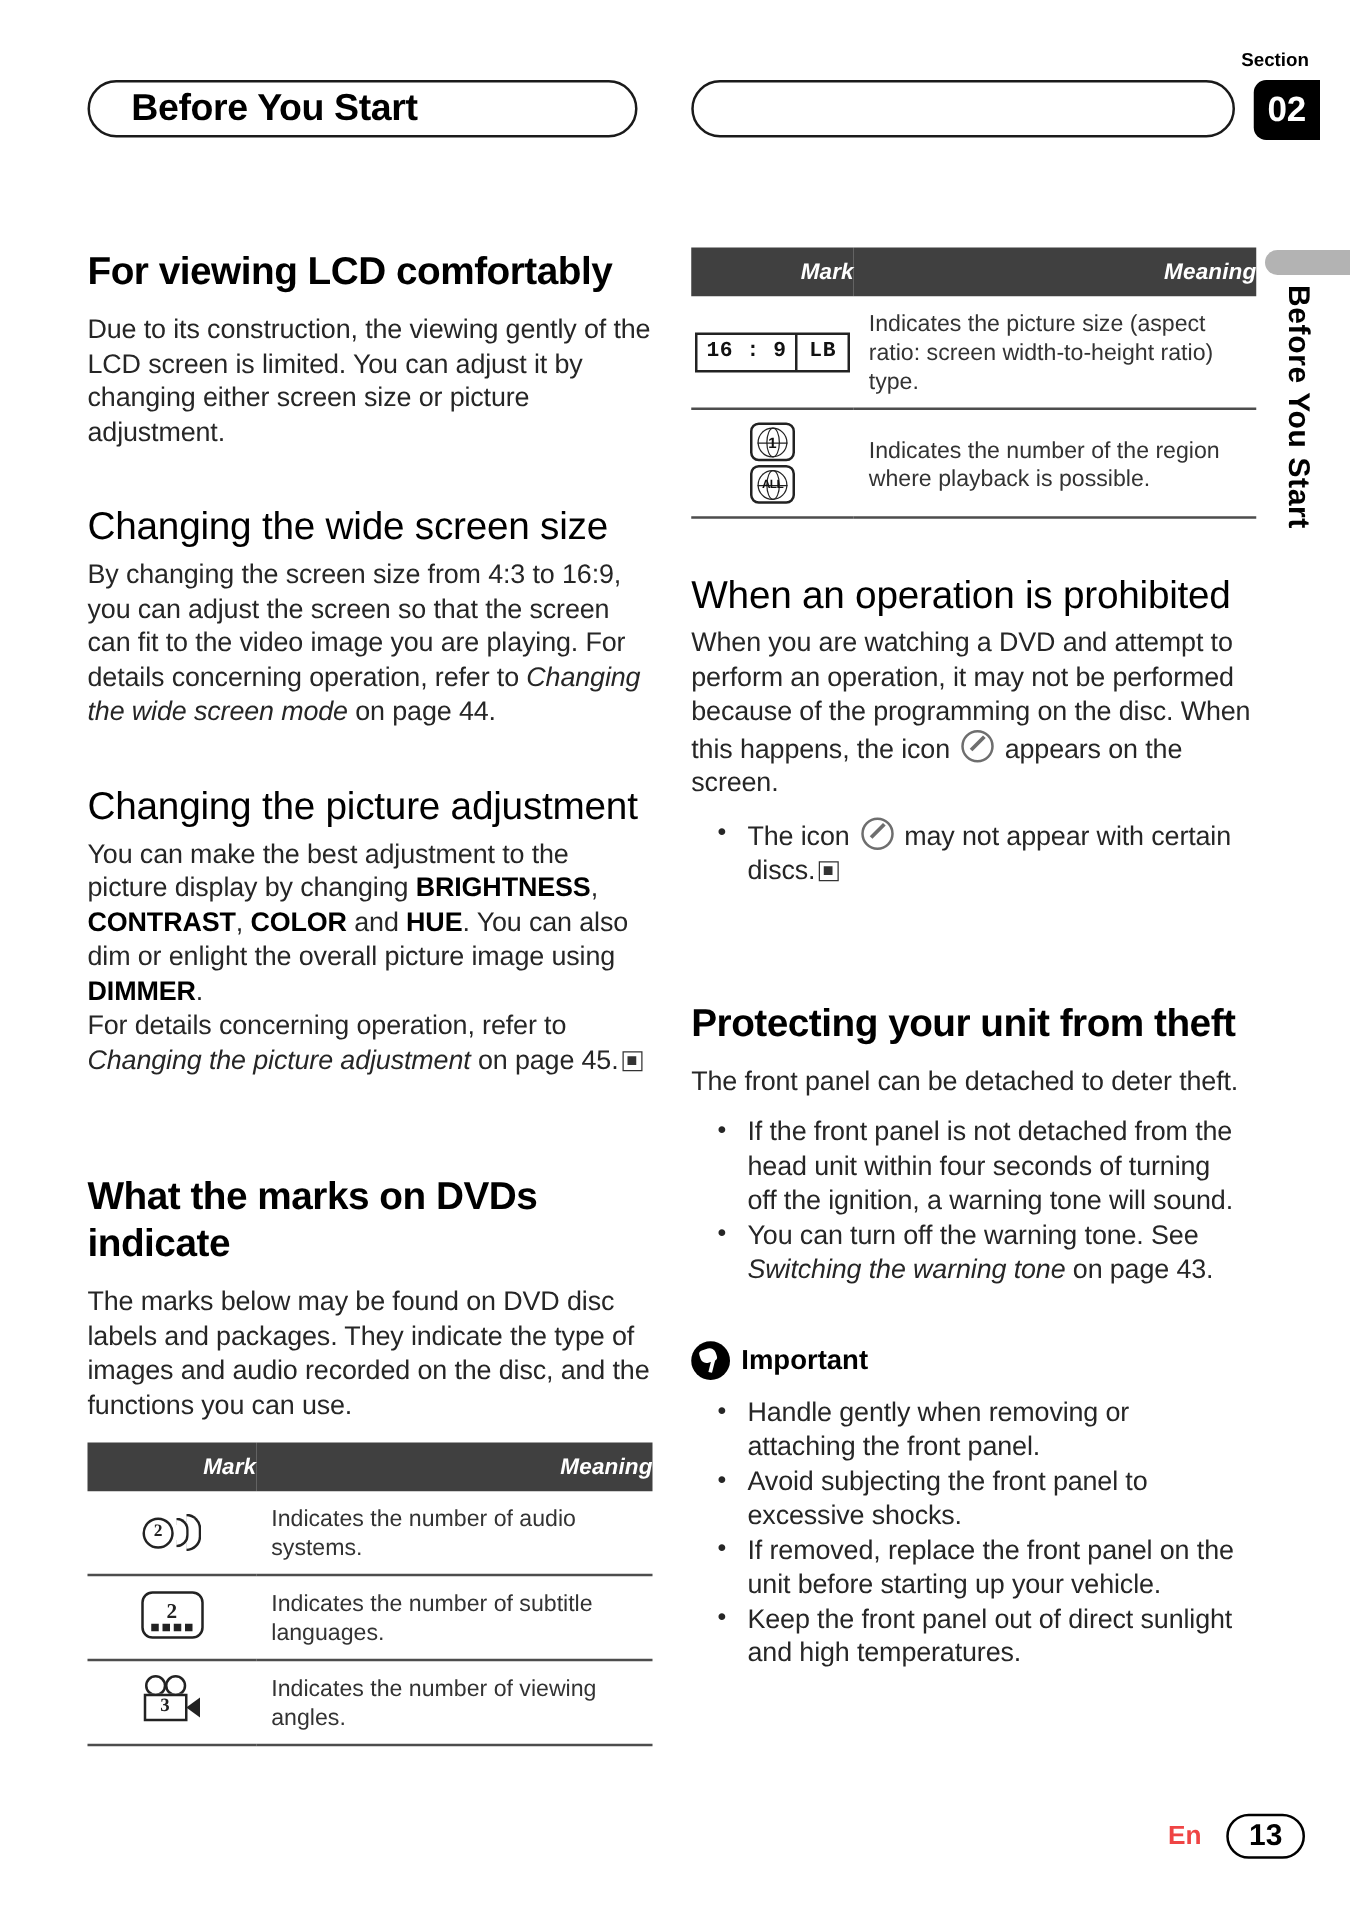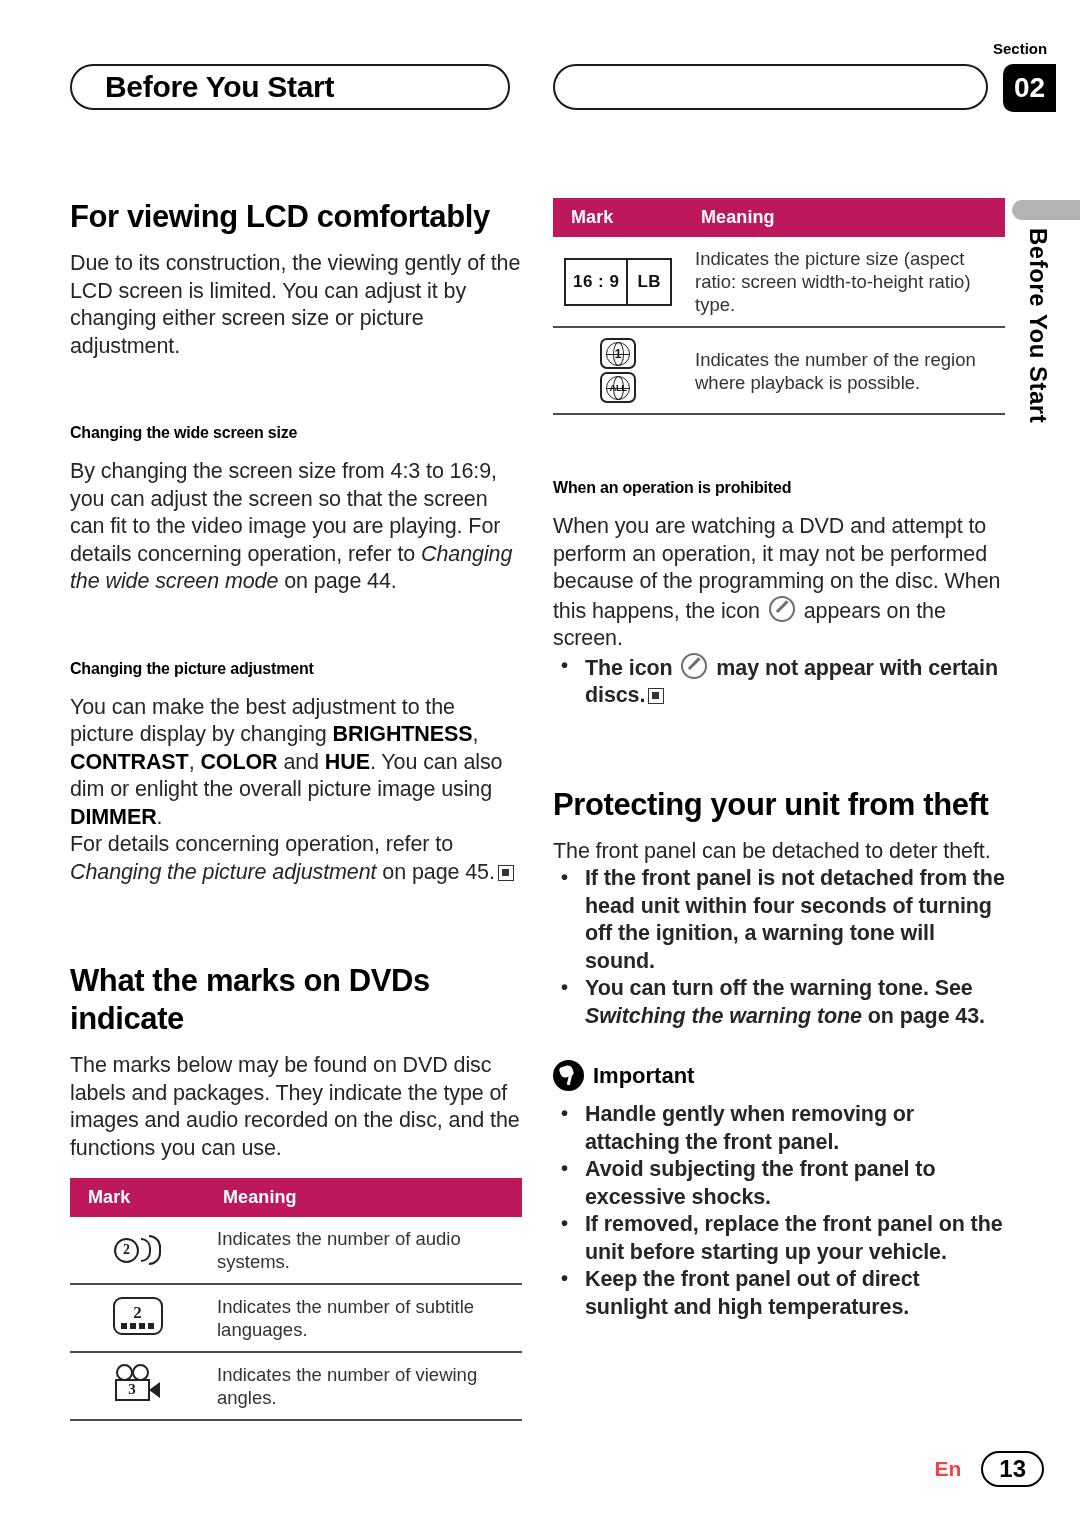--- a/index.html
+++ b/index.html
@@ -111,46 +111,45 @@
 
   h1.sec-title {
     font-size: 31px;
     font-weight: bold;
     line-height: 38px;
     margin: 0 0 14px 0;
     letter-spacing: -0.4px;
     color: #000;
   }
   h2.sub-title {
-    font-size: 16px;
-    font-weight: bold;
+    font-size: 31px;
+    font-weight: normal;
     line-height: 30px;
-    margin: 12px 0 10px 0;
+    margin: 0 0 10px 0;
     letter-spacing: -0.2px;
     color: #000;
   }
   p.body {
     font-size: 21.5px;
     line-height: 27.5px;
     margin: 0;
     color: #262626;
     letter-spacing: -0.1px;
   }
   .gap-lg { height: 46px; }
   .gap-md { height: 30px; }
   .gap-sm { height: 16px; }
   .italic { font-style: italic; }
   .bold { font-weight: bold; color: #000; }
 
   
   ul.bullets {
     list-style: none;
-    margin: 0;
+    margin: 13px;
     padding: 0;
-    font-weight: bold;
   }
   ul.bullets li {
     position: relative;
     padding-left: 32px;
     font-size: 21.5px;
     line-height: 27.5px;
     color: #262626;
     letter-spacing: -0.1px;
   }
   ul.bullets li::before {
@@ -204,27 +203,28 @@
     transform-origin: center;
   }
 
   
   table.marks {
     width: 100%;
     border-collapse: collapse;
     table-layout: fixed;
   }
   table.marks thead th {
-    background: #be185d;
+    background: #404040;
     color: #fff;
     font-size: 18px;
     font-weight: bold;
-    text-align: left;
+    text-align: right;
     padding: 9px 0 9px 18px;
     letter-spacing: 0.1px;
+    font-style: italic;
   }
   table.marks tbody td {
     border-bottom: 2.5px solid #4d4d4d;
     padding: 10px 0;
     vertical-align: middle;
     font-size: 18.5px;
     line-height: 23px;
     color: #333;
   }
   table.marks tbody td.mark-cell {
@@ -338,22 +338,23 @@
     border-top: 8px solid transparent;
     border-bottom: 8px solid transparent;
     border-right: 11px solid #222;
   }
 
   .ico-ratio {
     display: inline-flex;
     border: 2.5px solid #222;
     box-sizing: border-box;
     background: #fff;
-    height: 48px;
+    height: 32px;
     align-items: stretch;
+    font-family: Liberation Mono, monospace;
   }
   .ico-ratio .r169 {
     display: flex;
     align-items: center;
     padding: 0 7px;
     font-size: 17px;
     font-weight: bold;
     color: #111;
     border-right: 2.5px solid #222;
     letter-spacing: 0.5px;

